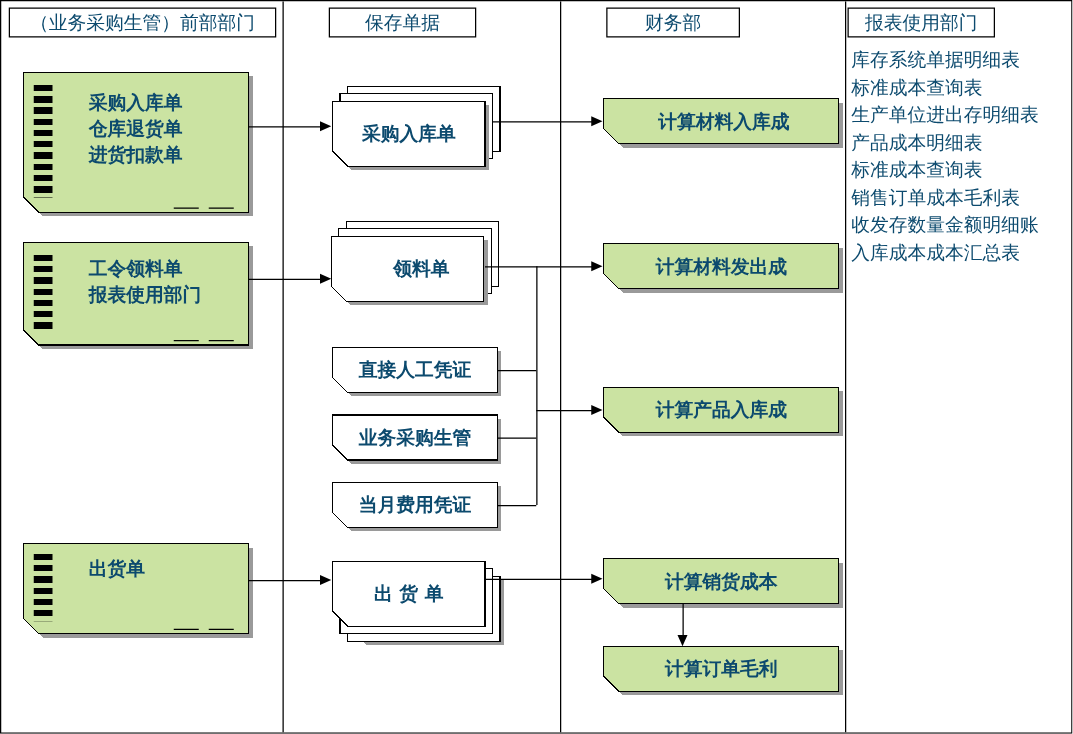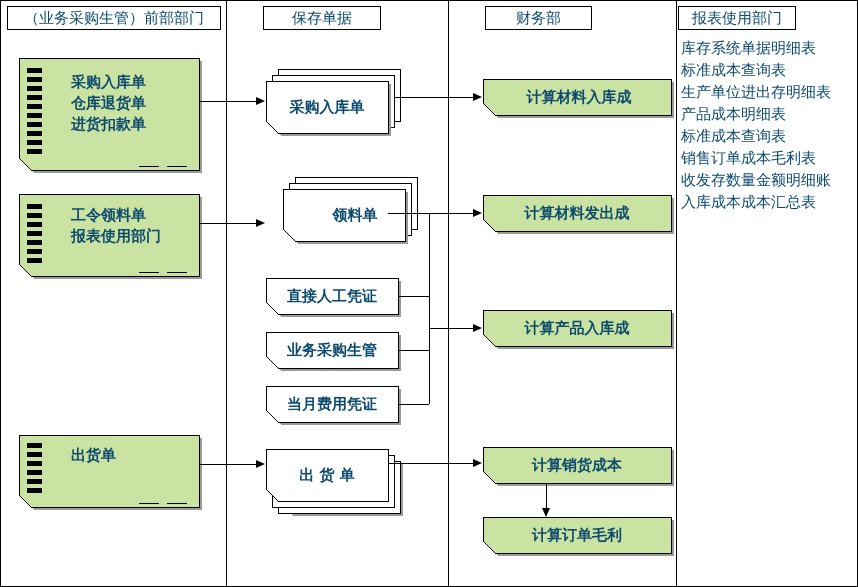--- a/index.html
+++ b/index.html
@@ -102,21 +102,21 @@
   <div class="shape" style="left:265px;top:80px;width:122px;height:52px">
       <svg class="shape-svg" width="122" height="52" shape-rendering="crispEdges">
         <rect x="12" y="-12" width="122" height="52" fill="#ffffff" stroke="#000000" stroke-width="1"></rect>
         <rect x="6" y="-6" width="122" height="52" fill="#ffffff" stroke="#000000" stroke-width="1"></rect>
         <polygon points="3,3 125,3 125,55 15,55 3,43" fill="#9a9a9a"></polygon>
         <polygon points="0,0 122,0 122,52 12,52 0,40" fill="#ffffff" stroke="#000000" stroke-width="1"></polygon>
       </svg>
     <span class="label" style="line-height:52px">采购入库单</span>
   </div>
 
-  <div class="shape" style="left:282px;top:188px;width:144px;height:52px">
+  <div class="shape" style="left:264px;top:188px;width:144px;height:52px">
       <svg class="shape-svg" width="122" height="52" shape-rendering="crispEdges">
         <rect x="12" y="-12" width="122" height="52" fill="#ffffff" stroke="#000000" stroke-width="1"></rect>
         <rect x="6" y="-6" width="122" height="52" fill="#ffffff" stroke="#000000" stroke-width="1"></rect>
         <polygon points="3,3 125,3 125,55 15,55 3,43" fill="#9a9a9a"></polygon>
         <polygon points="0,0 122,0 122,52 12,52 0,40" fill="#ffffff" stroke="#000000" stroke-width="1"></polygon>
       </svg>
     <span class="label" style="line-height:52px">领料单</span>
   </div>
 
   <div class="shape" style="left:265px;top:277px;width:132px;height:36px">

